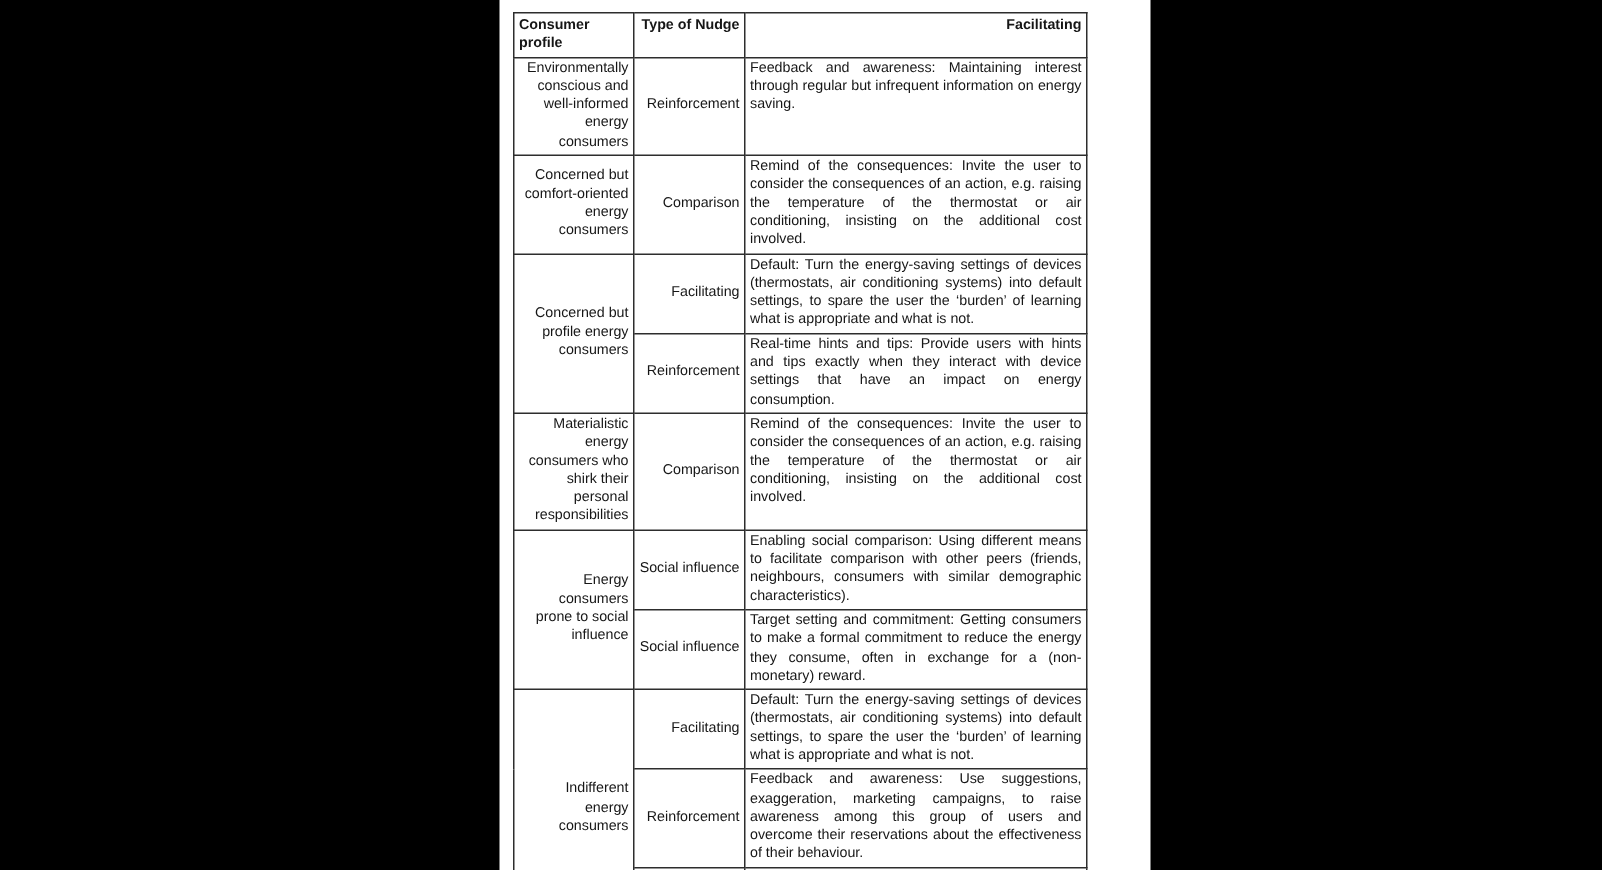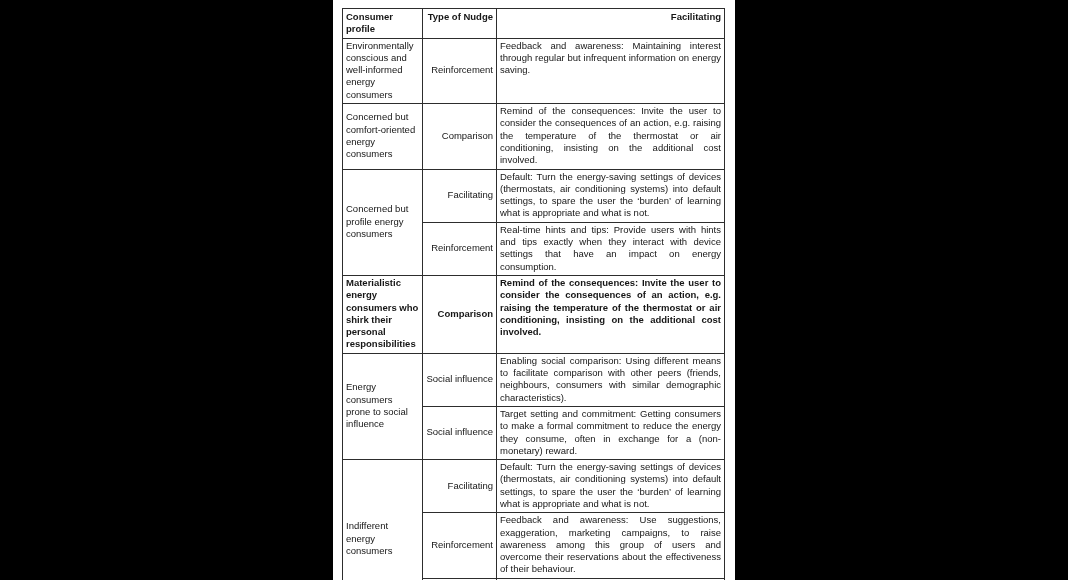--- a/index.html
+++ b/index.html
@@ -6,21 +6,21 @@
   html, body {
     width: 1068px; height: 580px;
     background: #000000;
     overflow: hidden;
     font-family: "Liberation Sans", sans-serif;
   }
   .stage { position: relative; width: 1068px; height: 580px; background: #000; }
   .paper {
     position: absolute;
     left: 333px; top: 0;
-    width: 402px; height: 580px;
+    width: 434px; height: 580px;
     background: #ffffff;
     overflow: hidden;
   }
   table.nudge-table {
     position: absolute;
     left: 9px; top: 8px;
     width: 382px;
     border-collapse: collapse;
     table-layout: fixed;
     color: #161616;
@@ -37,37 +37,37 @@
   }
   th {
     font-weight: bold;
     vertical-align: top;
     text-align: right;
     padding-top: 2px;
   }
   th.h-profile { text-align: left; }
   th.h-nudge { white-space: nowrap; }
   td.profile {
-    text-align: left;
+    text-align: right;
     vertical-align: middle;
   }
   td.nudge {
     text-align: right;
     vertical-align: middle;
   }
   td.desc {
     text-align: justify;
     vertical-align: top;
   }
   tr.hdr    { height: 25px; }
   tr.r-h62  { height: 62px; }
   tr.r-h63  { height: 63px; }
   tr.r-h49  { height: 49px; }
   tr.r-h50  { height: 50px; }
-  tr.r-h75  { height: 75px; font-weight: bold; }
+  tr.r-h75  { height: 75px; }
 </style>
 </head>
 <body>
 
 <div class="stage">
   <div class="paper">
     <table class="nudge-table">
       <colgroup>
         <col class="c-profile">
         <col class="c-nudge">

